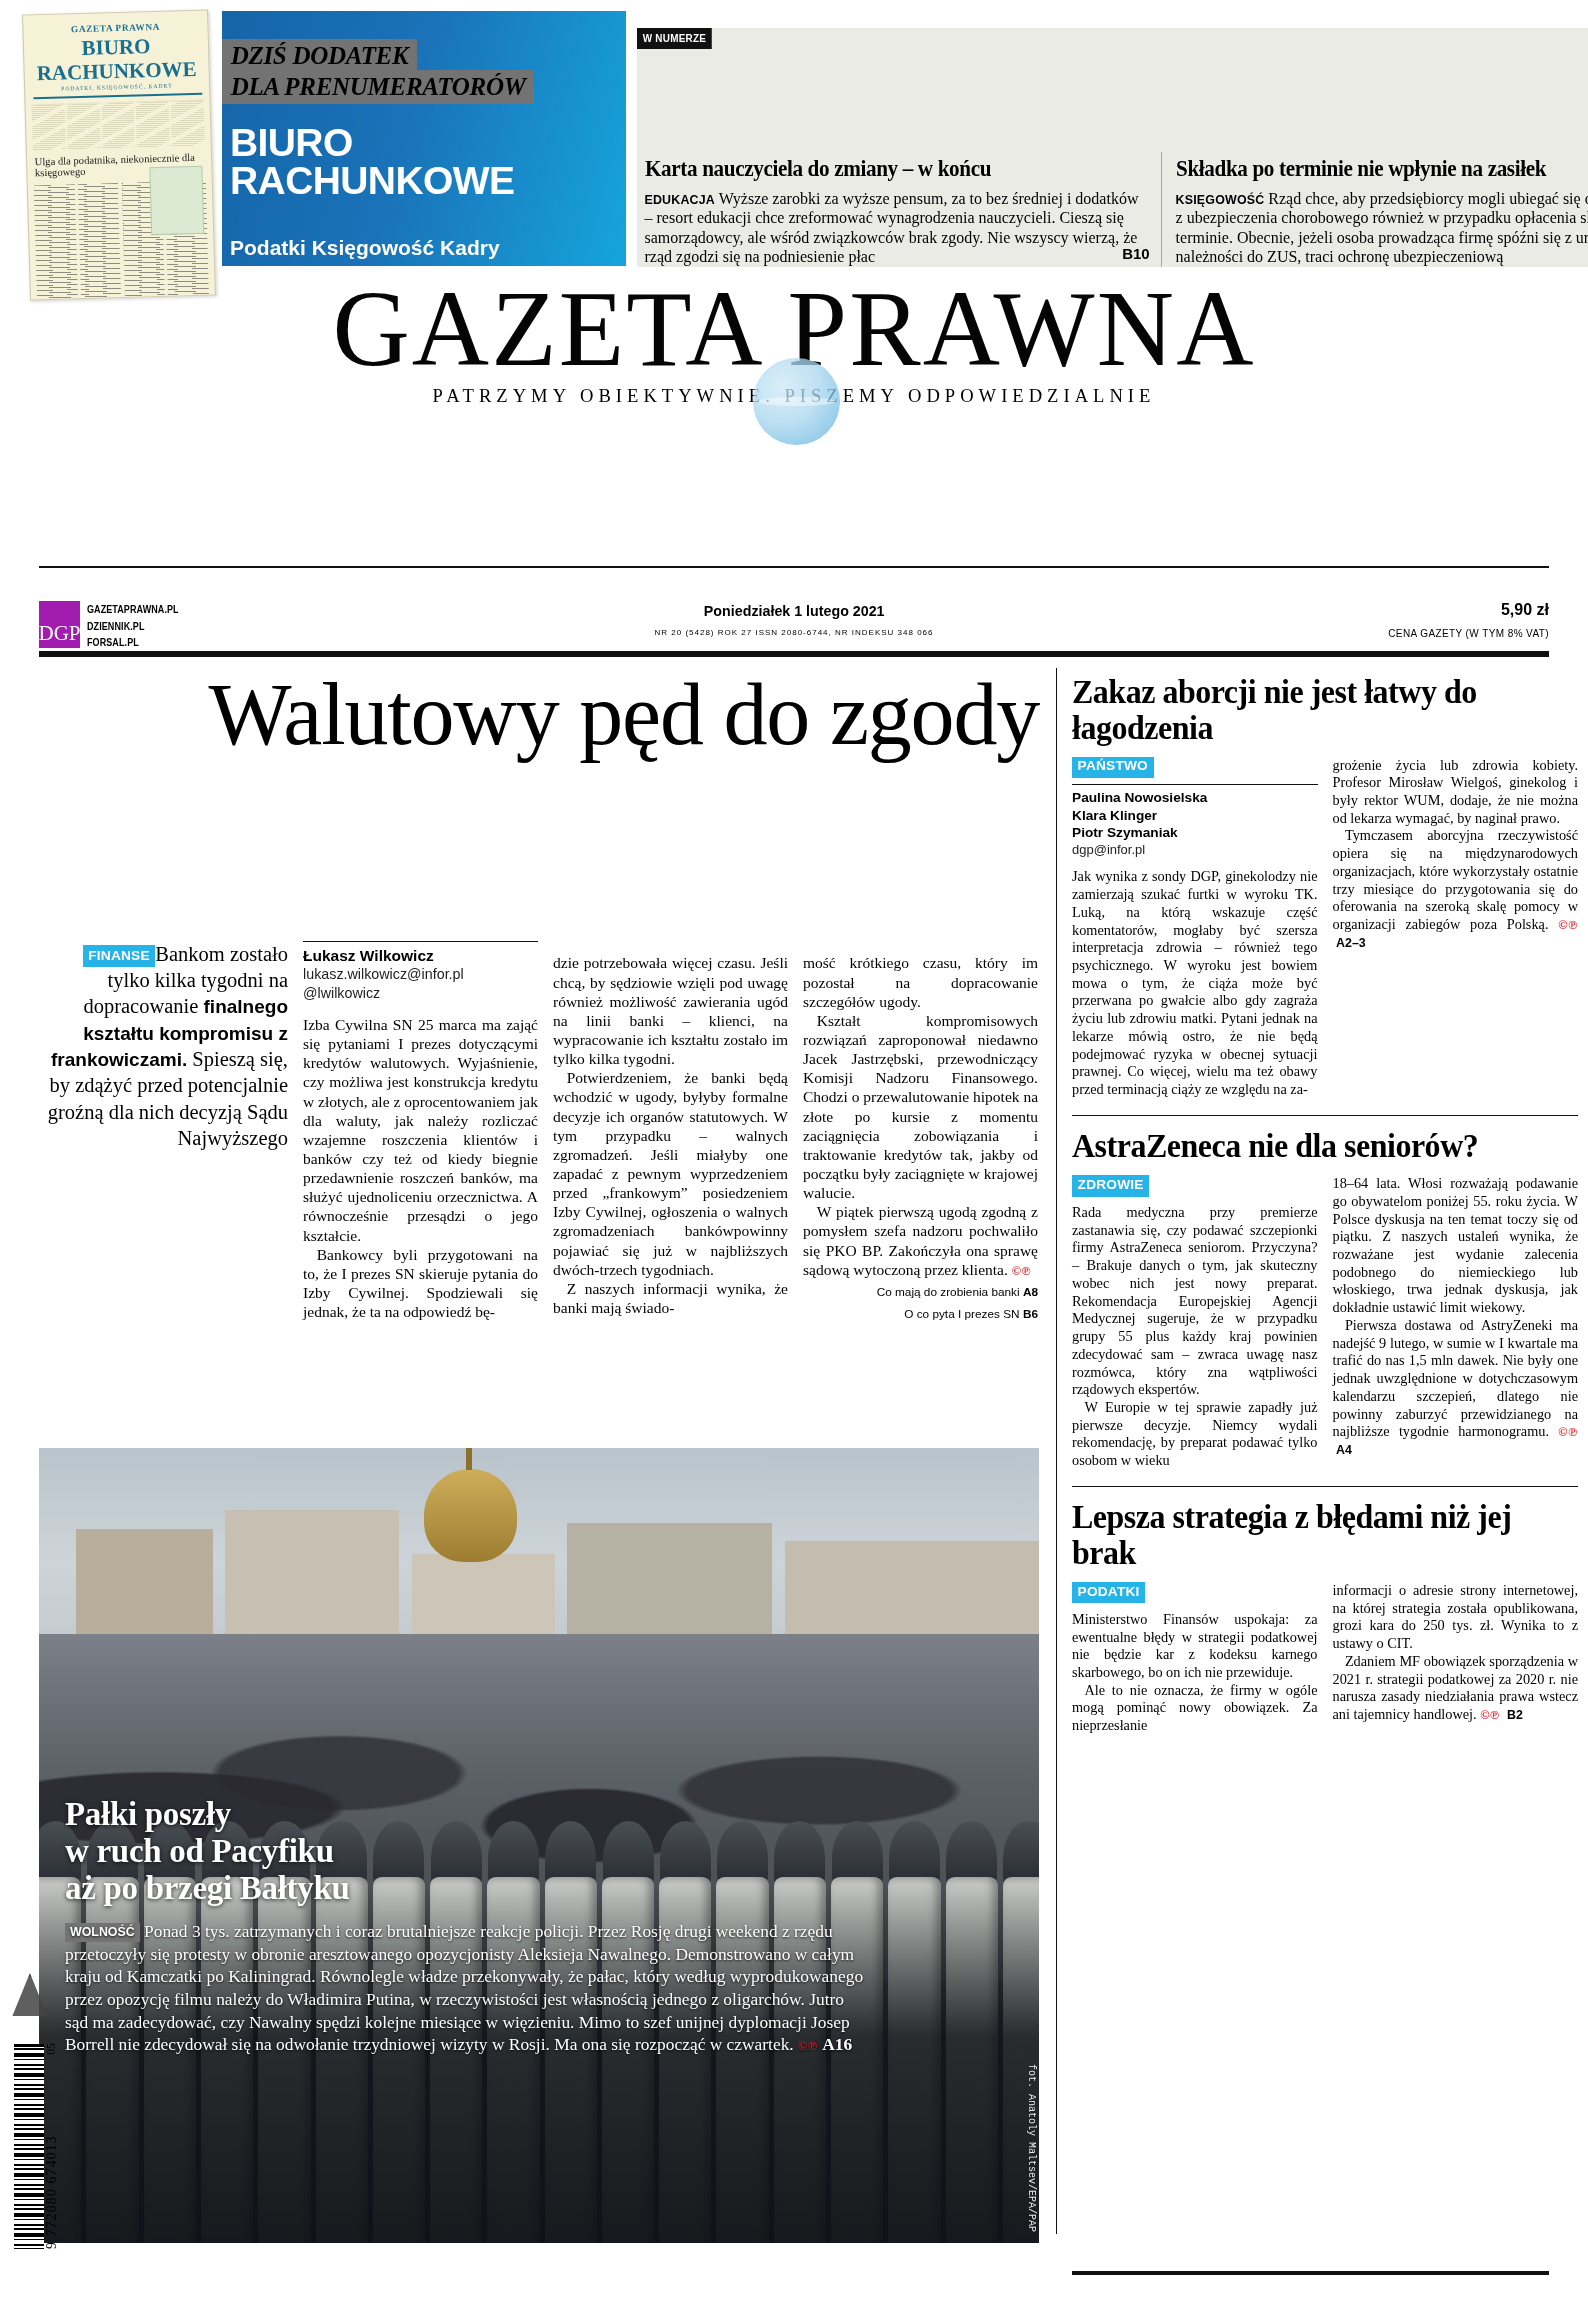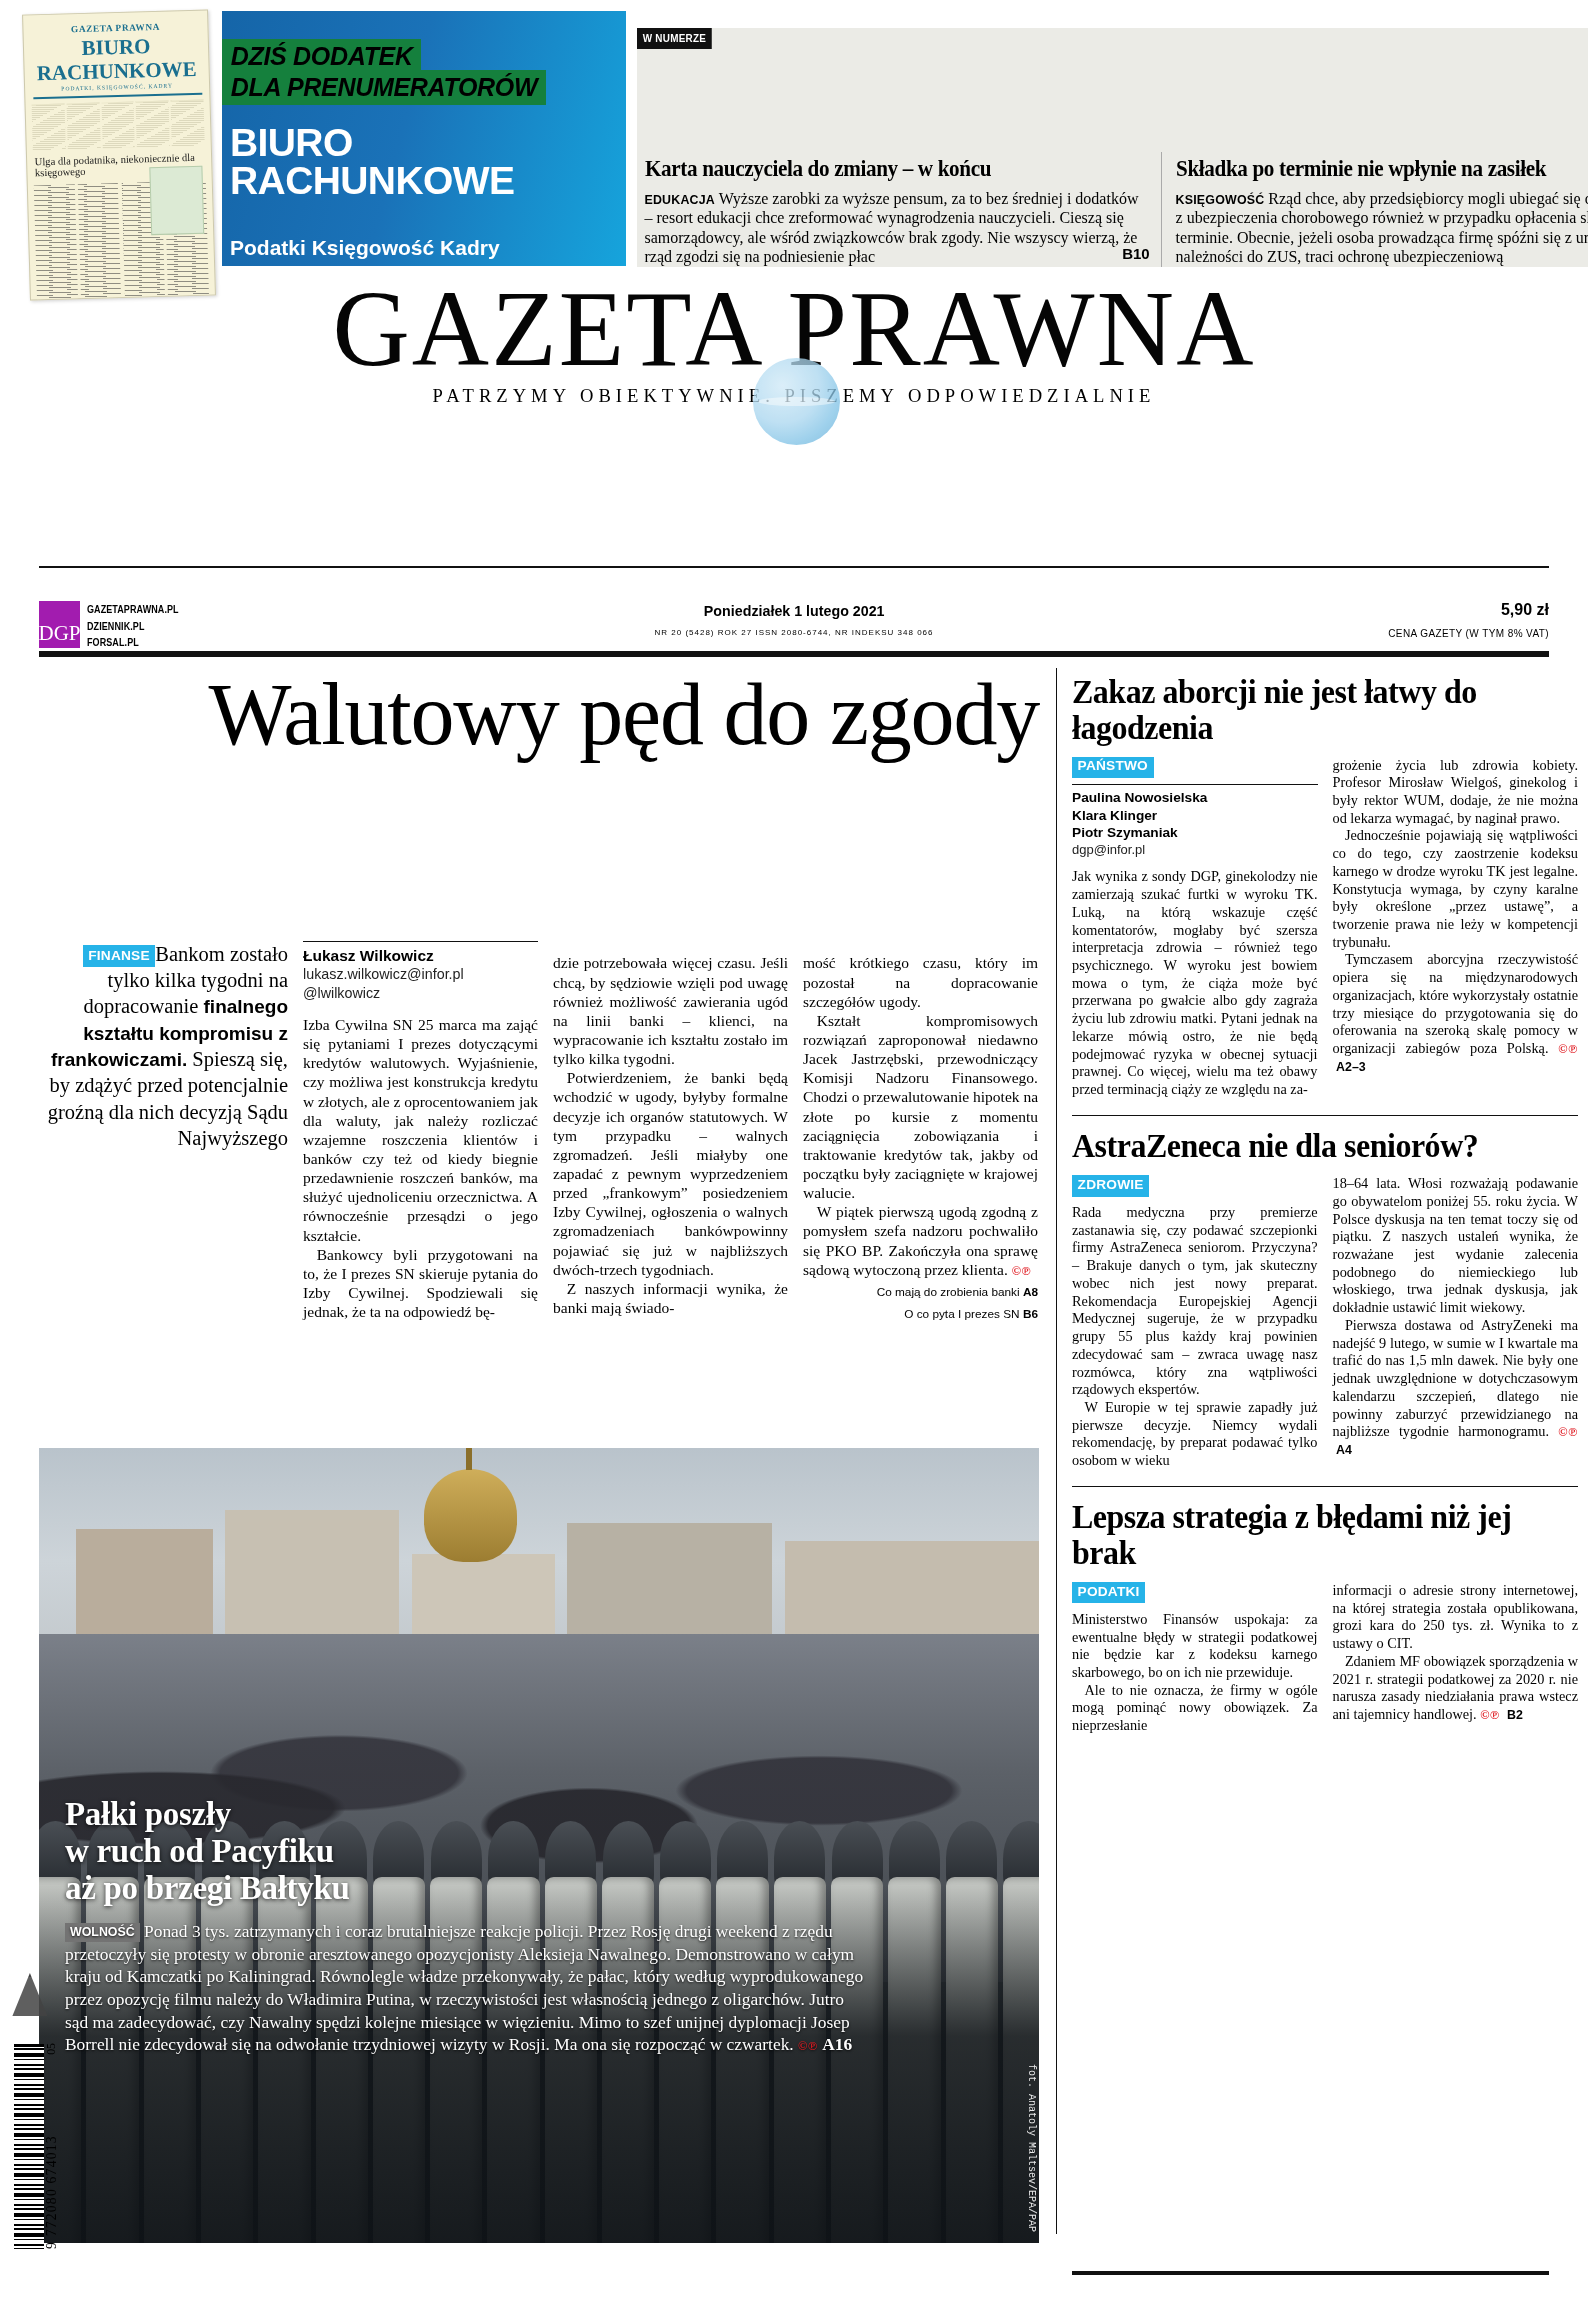--- a/index.html
+++ b/index.html
@@ -34,22 +34,22 @@
   .pp-head { margin:6.2px 7.5px 0; font-size:10.6px; line-height:1.08; color:#1a1a1a; font-family:"Liberation Serif",serif;}
   .pp-cols { display:flex; gap:3.1px; margin:6.2px 6.2px 0; }
   .pp-cols div { flex:1; height:149px; background:repeating-linear-gradient(#3b3b3b 0 0.6px, #f6f2d8 0.6px 2.5px); opacity:.55; }
   .pp-box { position:absolute; right:8.7px; top:155px; width:53px; height:68px; background:#dcead4; border:0.6px solid #b6ccab; }
 
   .promo-blue {
     position:absolute; left:222px; top:11.2px; width:404px; height:255px;
     background:linear-gradient(105deg,#1565a8 0%,#1a72b8 45%,#16a4dc 100%);
   }
   .promo-y1, .promo-y2 {
-    position:absolute; background:#15803d; color:#000;
-    font-family:Liberation Sans, sans-serif; font-weight:bold;
+    position:absolute; background:#737373; color:#000;
+    font-family:Liberation Serif, serif; font-weight:bold;
     font-style:italic; letter-spacing:-0.3px;
   }
   .promo-y1 { left:222px; top:39px; padding:2.5px 8.7px 3.7px; font-size:25px; }
   .promo-y2 { left:222px; top:70px; padding:2.5px 8.7px 3.7px; font-size:25px; }
   .promo-b1 {
     position:absolute; left:230px; top:124px; color:#fff;
     font-family:"Liberation Sans", sans-serif; font-weight:bold; font-size:39px; line-height:.98;
     letter-spacing:-0.6px;
   }
   .promo-b2 {
@@ -434,21 +434,20 @@
           <div style="margin-bottom:5px"><span class="tag-blue">PAŃSTWO</span></div>
           <div class="r-byline-rule"></div>
           <div class="r-byline-name">Paulina Nowosielska</div>
           <div class="r-byline-name">Klara Klinger</div>
           <div class="r-byline-name">Piotr Szymaniak</div>
           <div class="r-byline-mail">dgp@infor.pl</div>
           <p class="first" style="margin-top:10px">Jak wynika z sondy DGP, ginekolodzy nie zamierzają szukać furtki w wyroku TK. Luką, na którą wskazuje część komentatorów, mogłaby być szersza interpretacja zdrowia – również tego psychicznego. W wyroku jest bowiem mowa o tym, że ciąża może być przerwana po gwałcie albo gdy zagraża życiu lub zdrowiu matki. Pytani jednak na lekarze mówią ostro, że nie będą podejmować ryzyka w obecnej sytuacji prawnej. Co więcej, wielu ma też obawy przed terminacją ciąży ze względu na za-</p>
         </div>
         <div class="r-c">
           <p class="first">grożenie życia lub zdrowia kobiety. Profesor Mirosław Wielgoś, ginekolog i były rektor WUM, dodaje, że nie można od lekarza wymagać, by naginał prawo.</p>
-          <p>Jednocześnie pojawiają się wątpliwości co do tego, czy zaostrzenie kodeksu karnego w drodze wyroku TK jest legalne. Konstytucja wymaga, by czyny karalne były określone „przez ustawę”, a tworzenie prawa nie leży w kompetencji trybunału.</p>
           <p><span>Tymczasem aborcyjna rzeczywistość opiera się na międzynarodowych organizacjach, które wykorzystały ostatnie trzy miesiące do przygotowania się do oferowania na szeroką skalę pomocy w organizacji zabiegów poza Polską.</span> <span class="cp">©℗</span> &nbsp;<span class="r-ref">A2–3</span></p>
         </div>
       </div>
     </div>
 
     <div class="r-sep"></div>
 
     <div>
       <div class="r-head">AstraZeneca nie dla seniorów?</div>
       <div class="r-twocol">

